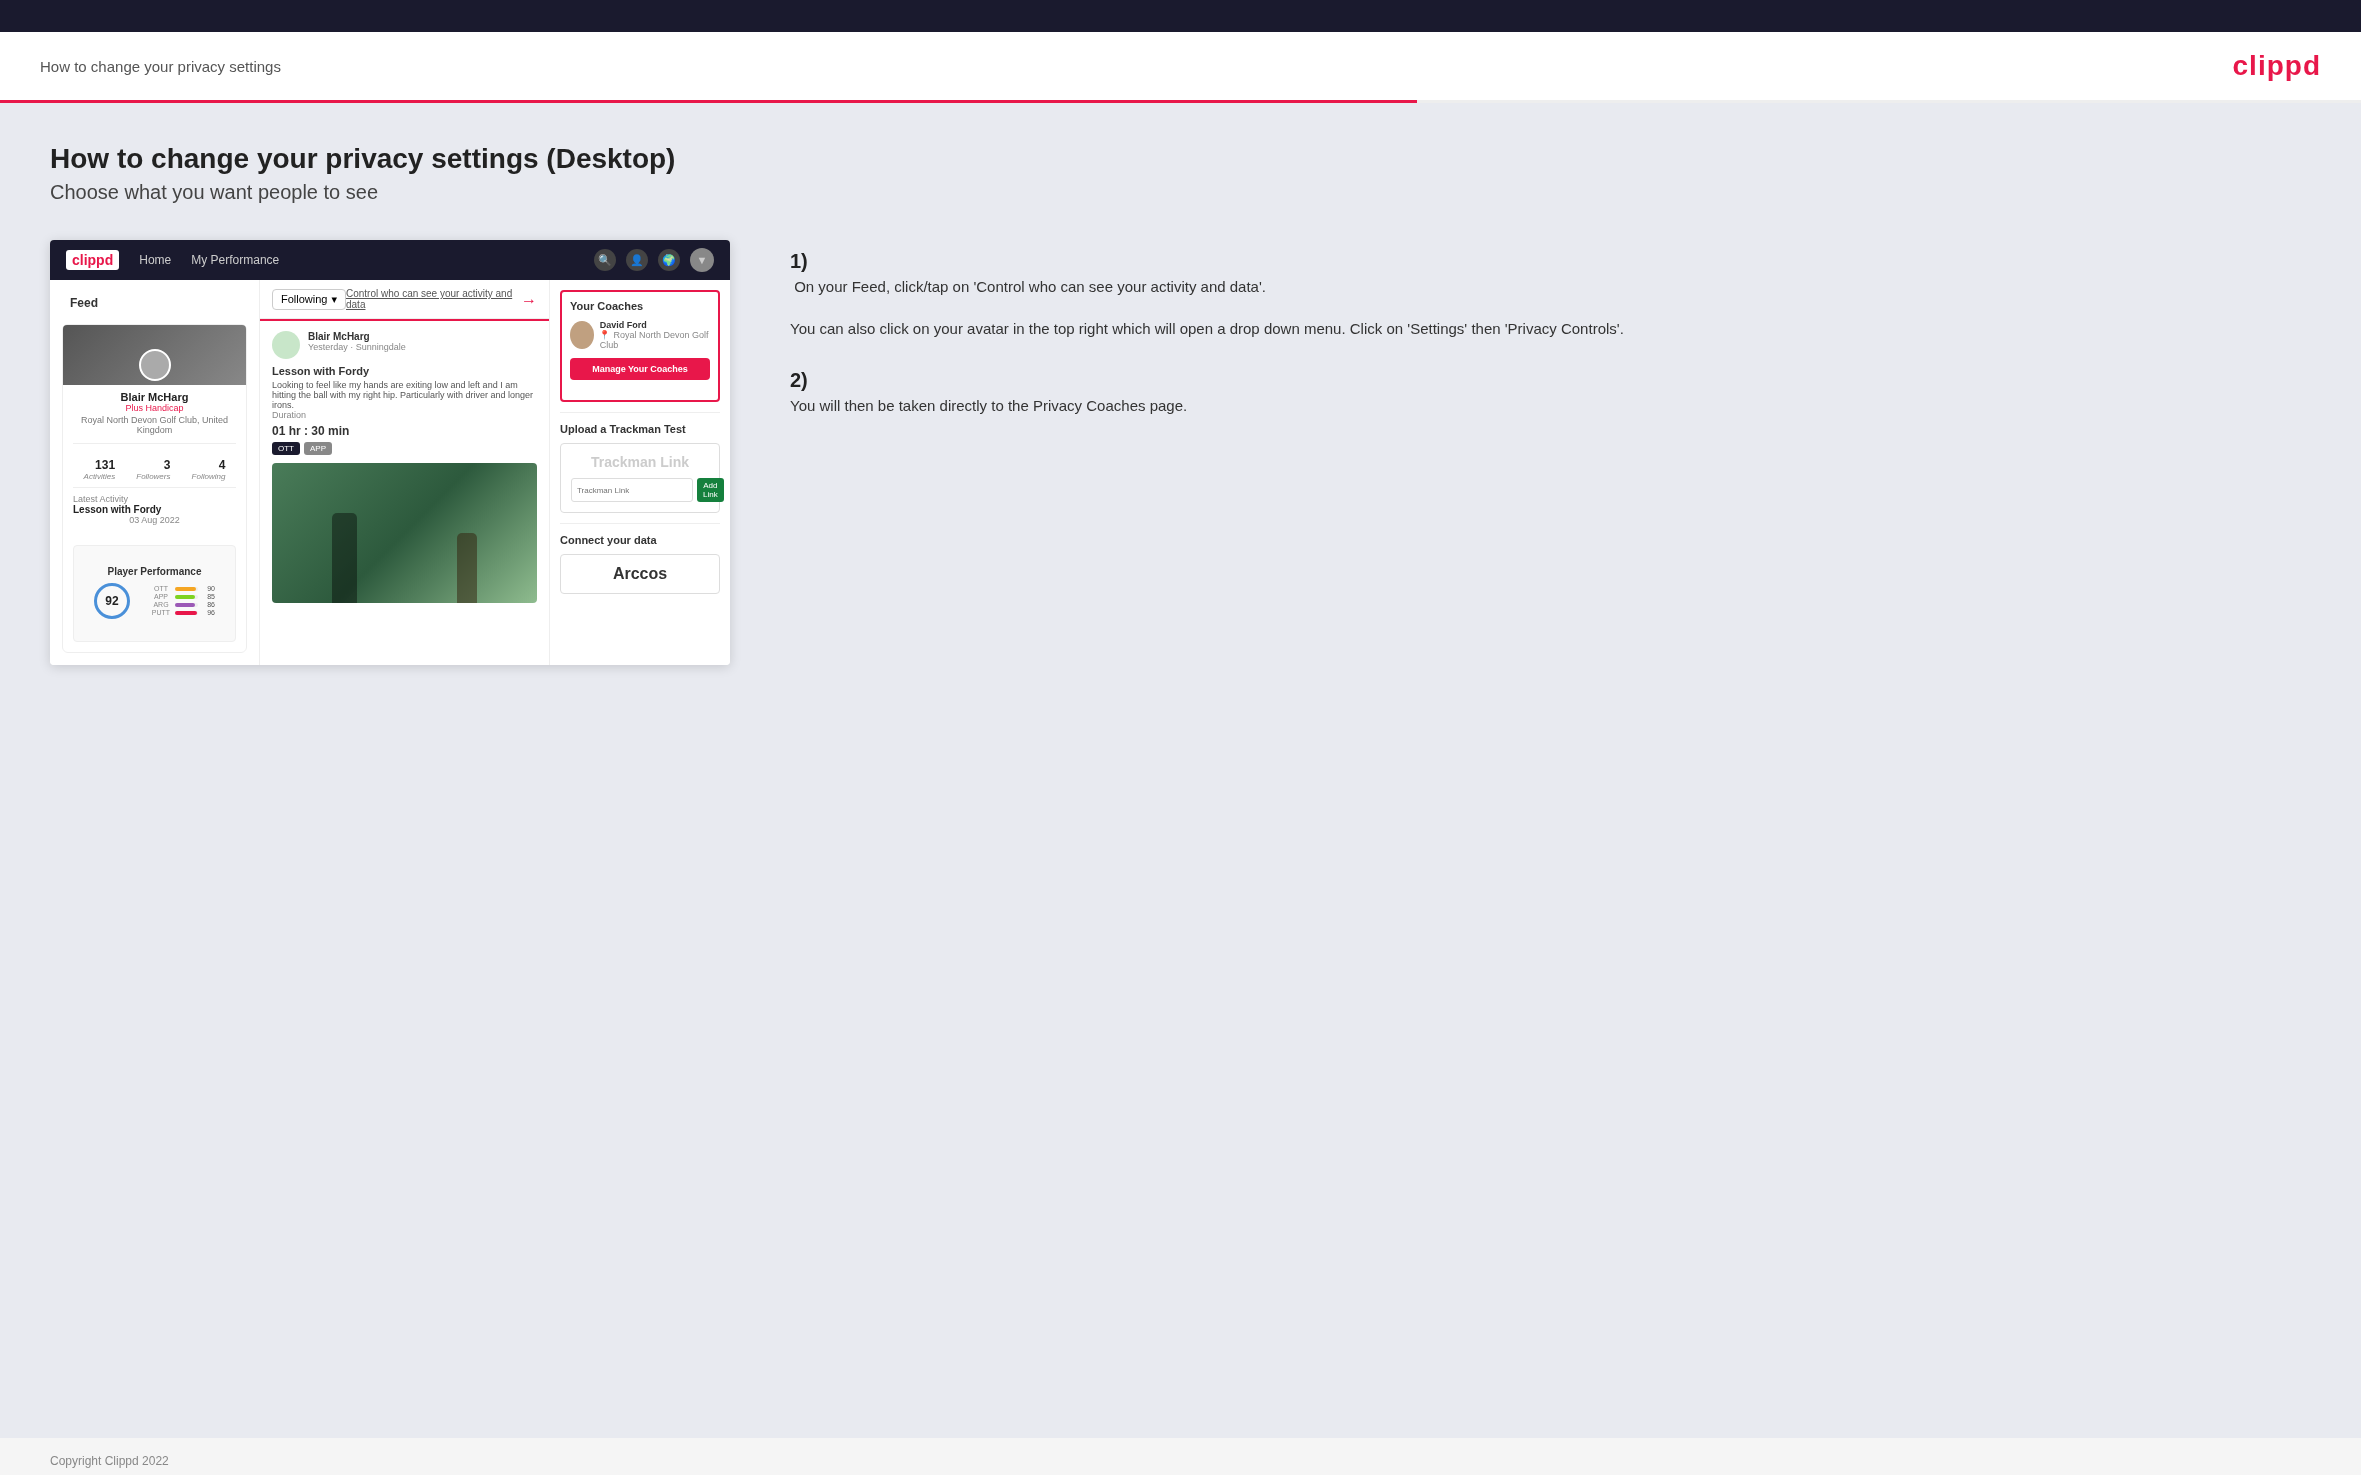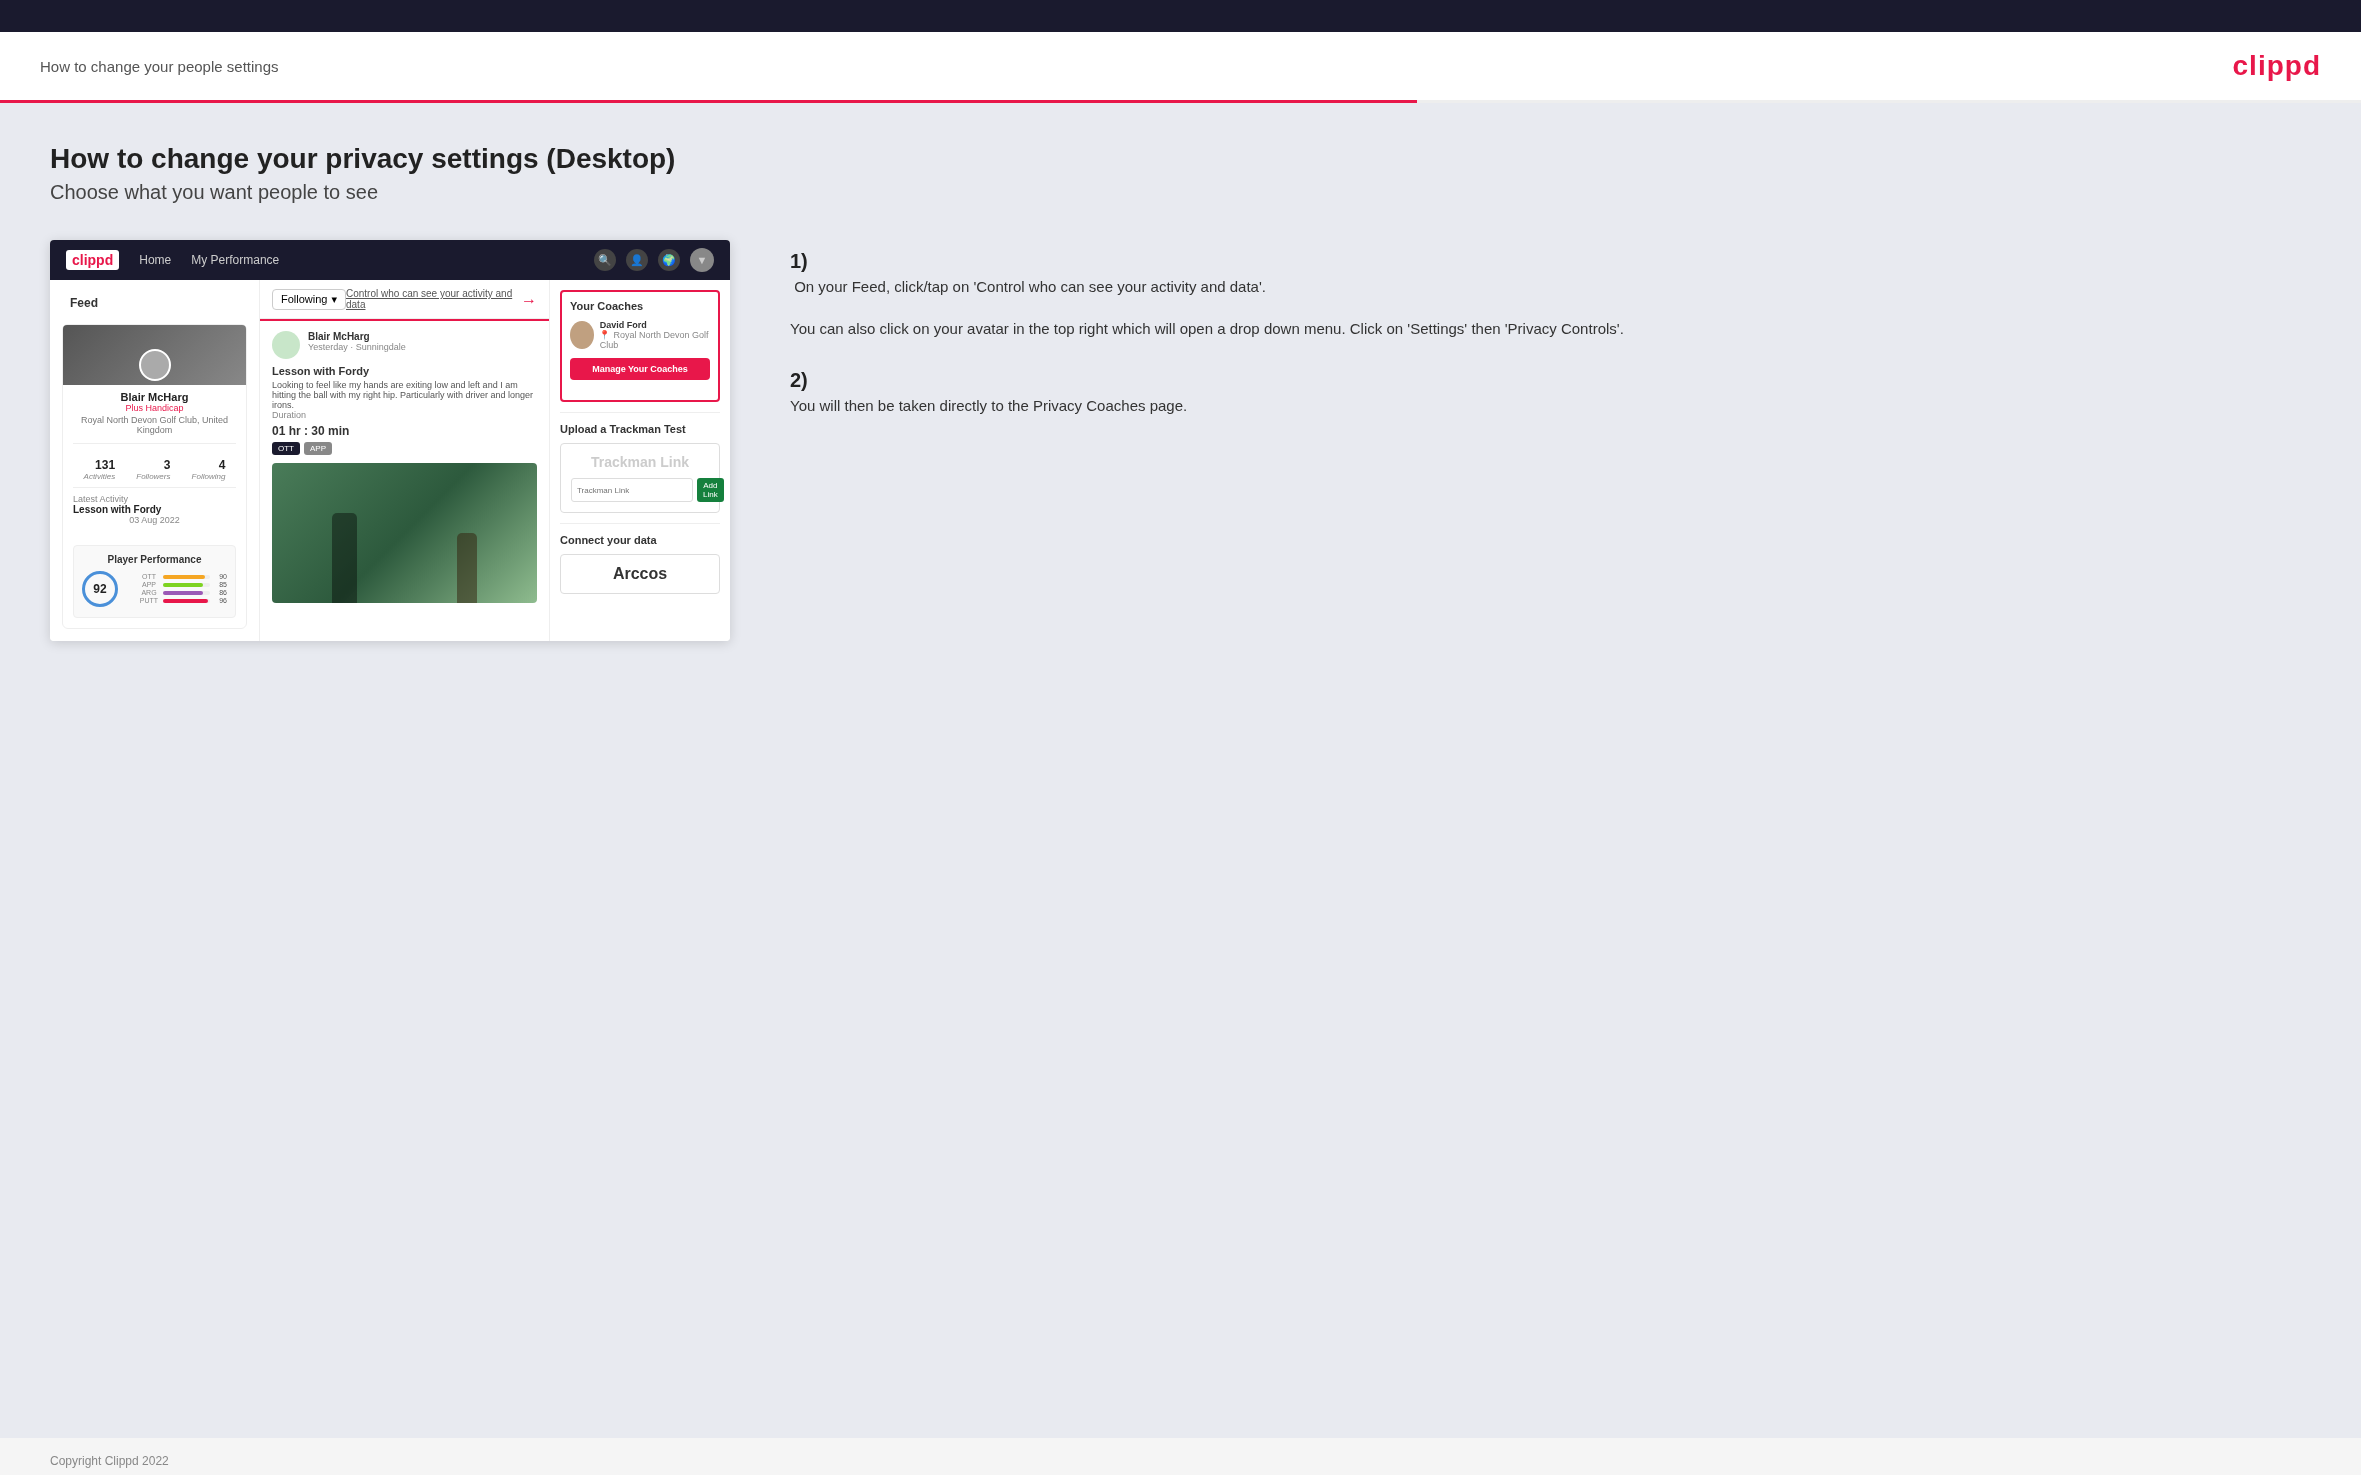--- a/index.html
+++ b/index.html
@@ -227,21 +227,21 @@
       font-size: 9px;
       color: #888;
       text-align: center;
       margin-bottom: 20px;
     }
 
     .player-perf {
       background: #f9f9f9;
       border: 1px solid #eee;
       border-radius: 4px;
-      padding: 8px;
+      padding: 20px;
       margin-top: 8px;
     }
 
     .player-perf-title {
       font-size: 10px;
       font-weight: bold;
       margin-bottom: 6px;
     }
 
     .quality-row {
@@ -581,21 +581,21 @@
       justify-content: space-around;
       padding: 0 10px;
     }
   </style>
 </head>
 <body>
 
 <div class="top-bar"></div>
 
 <div class="header">
-  <span class="header-title">How to change your people settings</span>
+  <span class="header-title">How to change your privacy settings</span>
   <span class="logo">clippd</span>
 </div>
 
 <div class="header-divider"></div>
 
 <div class="main-content">
   <div class="page-title">How to change your privacy settings (Desktop)</div>
   <div class="page-subtitle">Choose what you want people to see</div>
 
   <div class="content-row">

